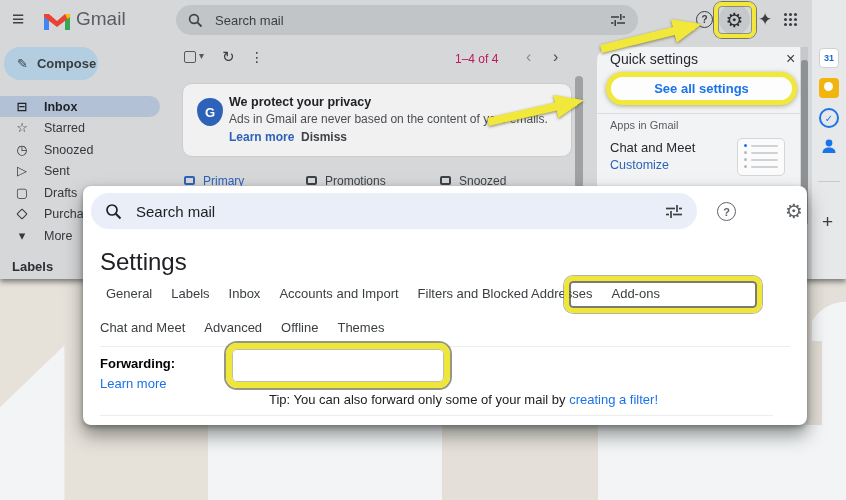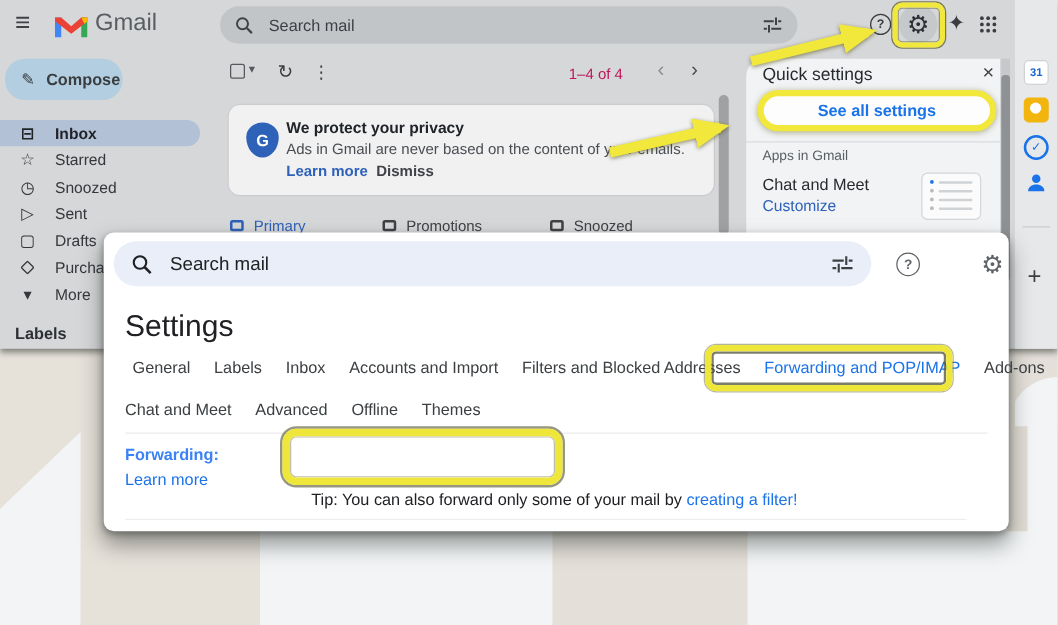--- a/index.html
+++ b/index.html
@@ -133,30 +133,30 @@
   .ov-gear { position:absolute; left:702px; top:13px; font-size:20px; color:#5f6368; }
   .ov-title { position:absolute; left:17px; top:62px; font-size:24px; color:#202124; }
   .tabs-row { position:absolute; display:flex; gap:19px; font-size:13px; color:#3c4043; white-space:nowrap; }
   .tabs-row1 { left:23px; top:100px; }
   .tabs-row2 { left:17px; top:134px; }
   .tab.active { color:#1a73e8; }
   .hl-box1 { position:absolute; left:481px; top:90px; width:198px; height:37px;
     border:5px solid #efe63a; border-radius:9px;
     box-shadow: inset 0 0 0 2px rgba(80,80,60,.75), 0 0 0 1px rgba(120,120,80,.55); z-index:3; }
   .ov-divider1 { position:absolute; left:17px; top:160px; width:690px; height:1px; background:#ececec; }
-  .fw-label { position:absolute; left:17px; top:170px; font-size:13px; font-weight:bold; color:#3b82f6; }
+  .fw-label { position:absolute; left:17px; top:170px; font-size:13px; font-weight:bold; color:#000000; }
   .fw-learn { position:absolute; left:17px; top:190px; font-size:13px; color:#1a73e8; }
   .fw-btn { position:absolute; left:173px; top:167px; height:25px; padding:0 13px;
     font-size:12.5px; color:#1d1f22; background:linear-gradient(#fafafa,#ebebeb);
     border:1px solid #868686; border-radius:3px; box-shadow:0 1px 1px rgba(0,0,0,.18);
     display:flex; align-items:center; font-family:"Liberation Sans", sans-serif; }
   .hl-box2 { position:absolute; left:143px; top:157px; width:224px; height:45px;
     border:6px solid #efe63a; border-radius:11px;
     box-shadow: 0 0 0 2px rgba(95,95,60,.65), inset 0 0 0 1px rgba(95,95,60,.4); z-index:3; }
-  .fw-tip { position:absolute; left:166px; top:206px; font-size:13px; color:#202124; }
+  .fw-tip { position:absolute; left:186px; top:206px; font-size:13px; color:#202124; }
   .fw-tip .lnk { color:#1a73e8; }
   .ov-divider2 { position:absolute; left:17px; top:229px; width:673px; height:1px; background:#ededed; }
 
   
   .arrows { position:absolute; left:0; top:0; width:846px; height:500px; z-index:8; pointer-events:none; }
 </style>
 </head>
 <body>
 
 <div class="abs shape-left">
@@ -328,21 +328,20 @@
   <div class="ov-gear">⚙</div>
 
   <div class="ov-title">Settings</div>
 
   <div class="tabs-row tabs-row1">
     <span class="tab">General</span>
     <span class="tab">Labels</span>
     <span class="tab">Inbox</span>
     <span class="tab">Accounts and Import</span>
     <span class="tab">Filters and Blocked Addresses</span>
-    <span class="tab active">Forwarding and POP/IMAP</span>
     <span class="tab">Add-ons</span>
   </div>
   <div class="hl-box1"></div>
 
   <div class="tabs-row tabs-row2">
     <span class="tab">Chat and Meet</span>
     <span class="tab">Advanced</span>
     <span class="tab">Offline</span>
     <span class="tab">Themes</span>
   </div>

